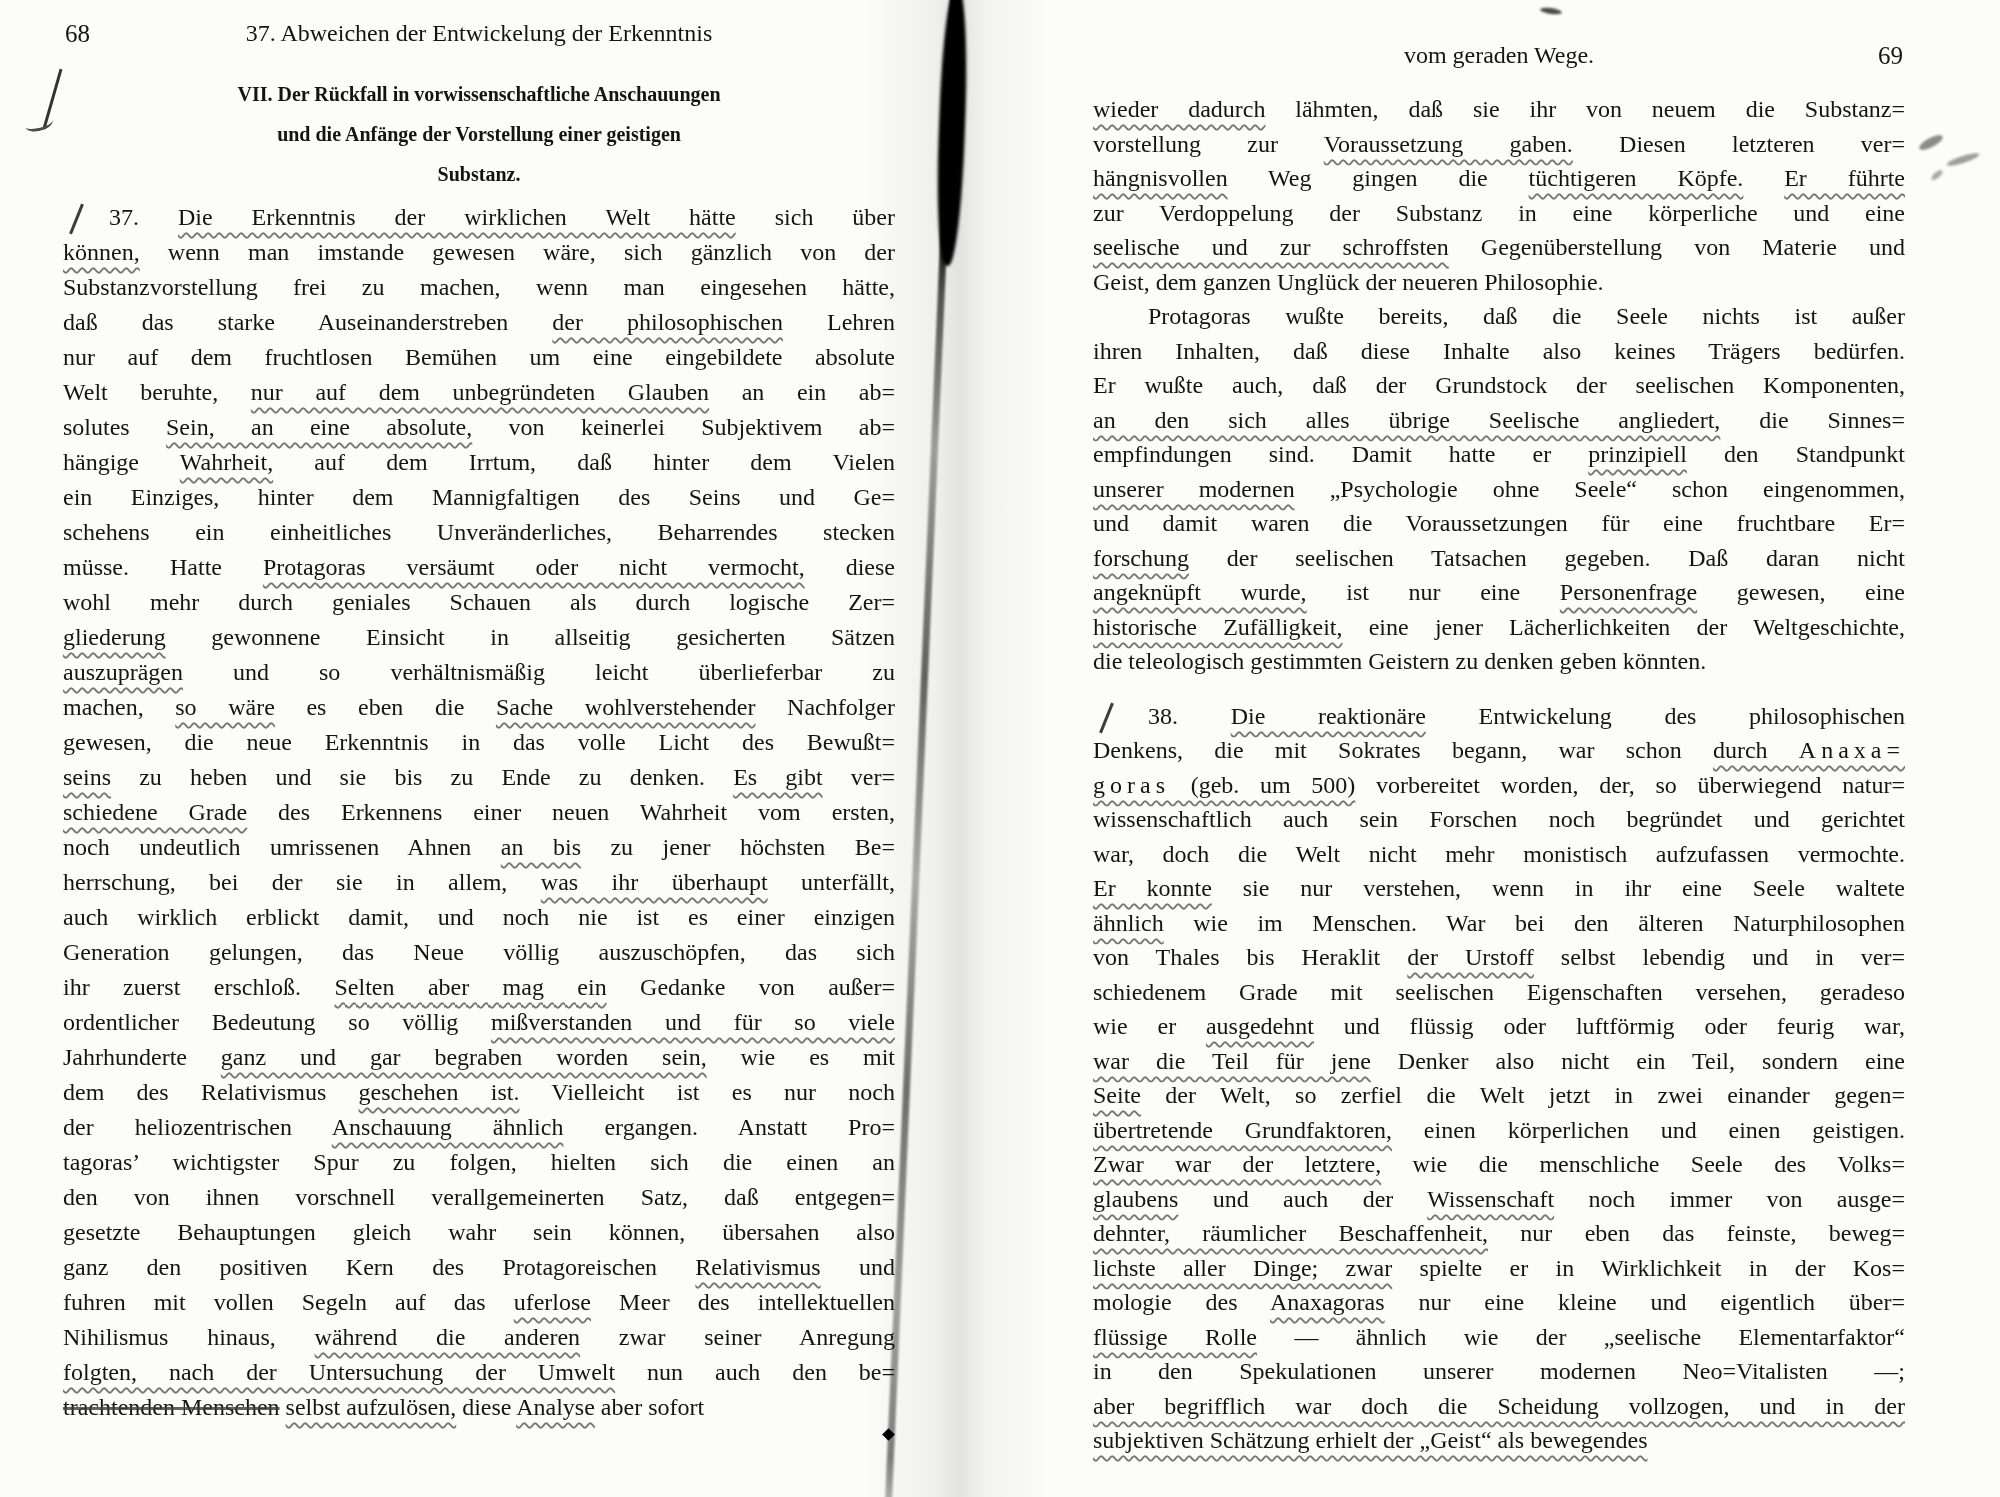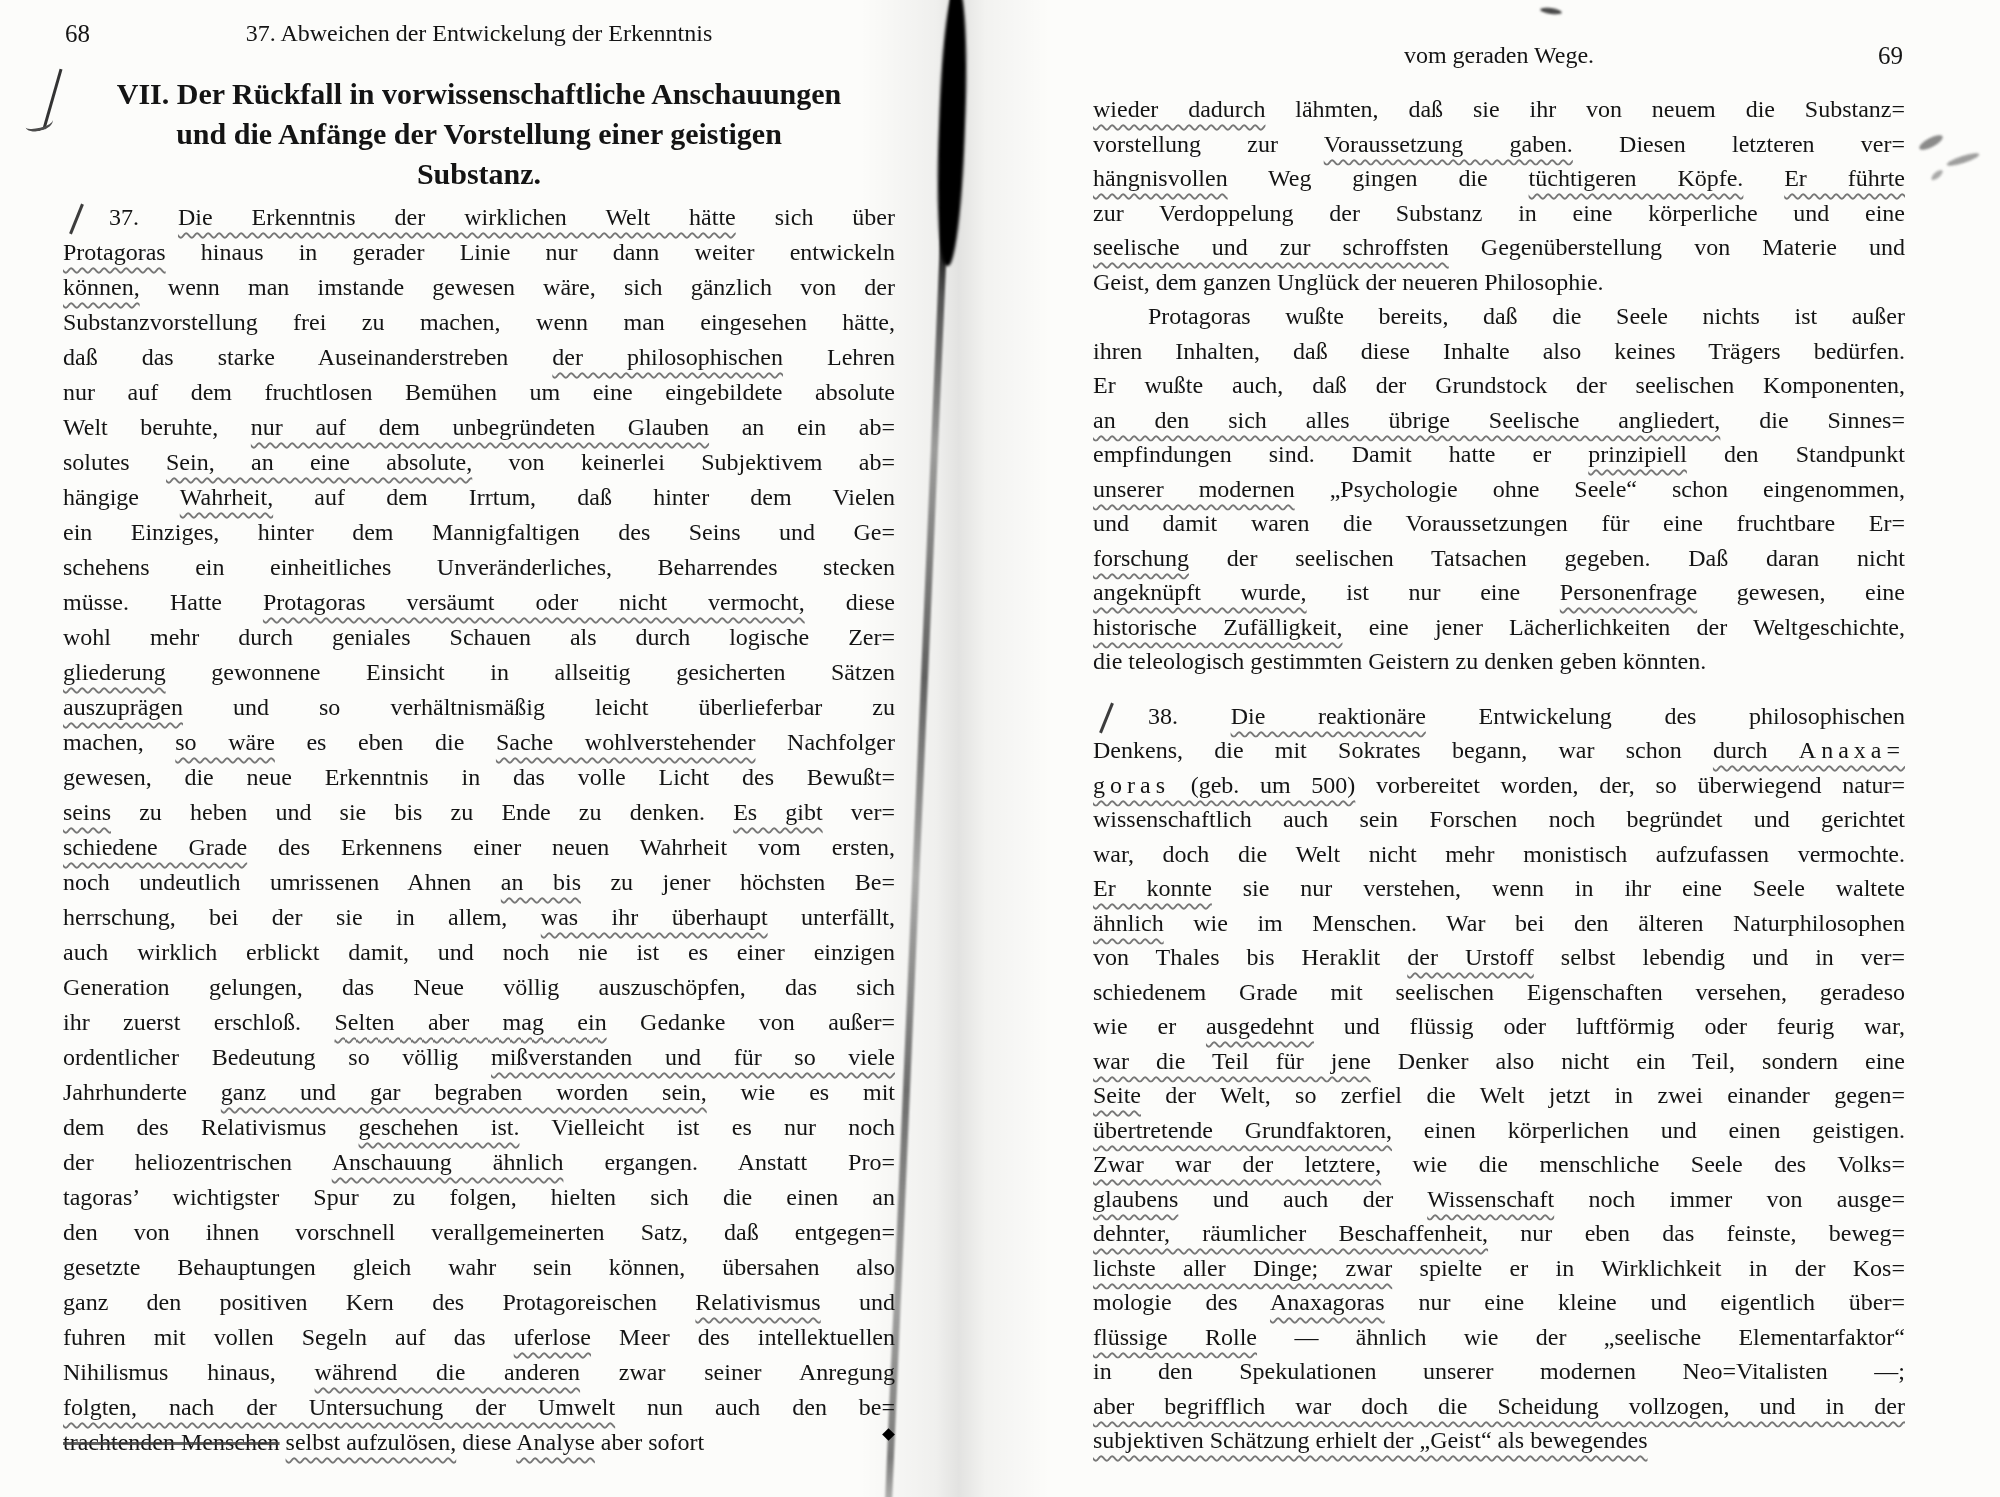--- a/index.html
+++ b/index.html
@@ -27,21 +27,21 @@
   .page{position:absolute;}
   .page.left{left:63px;top:20px;width:832px;}
   .page.right{left:1093px;top:20px;width:812px;font-family:Liberation Serif, serif;}
 
   .running-head{position:relative;height:30px;font-size:24px;text-align:center;}
   .page.right .running-head{margin-top:22px;}
   .pagenum{position:absolute;top:0;font-size:25px;}
   .pagenum.num-left{left:2px;}
   .pagenum.num-right{right:2px;}
 
-  .chapter-heading{margin-top:24px;text-align:center;font-weight:bold;font-size:30px;line-height:40px;position:relative;}
+  .chapter-heading{margin-top:24px;text-align:center;font-weight:bold;font-size:20px;line-height:40px;position:relative;}
   .hslash{position:absolute;left:-12px;top:-6px;width:3px;height:62px;background:#333;transform:rotate(16deg);}
   .hsquiggle{position:absolute;left:-38px;top:42px;width:28px;height:12px;border-bottom:3px solid #4c4c4c;border-radius:50%;transform:rotate(-14deg);}
 
   .body-block{margin-top:6px;}
   .page.left .body-block{margin-top:6px;font-size:24px;line-height:35px;}
   .page.right .body-block{margin-top:20px;font-size:24px;line-height:34.5px;}
 
   .para{position:relative;}
   .para.gap{margin-top:20px;}
   .line{text-align:justify;text-align-last:justify;white-space:normal;position:relative;}
@@ -77,21 +77,20 @@
   <div class="chapter-heading">
     <div class="hslash"></div>
     <div class="hsquiggle"></div>
     <div class="h-line">VII. Der Rückfall in vorwissenschaftliche Anschauungen</div>
     <div class="h-line">und die Anfänge der Vorstellung einer geistigen</div>
     <div class="h-line">Substanz.</div>
   </div>
   <div class="body-block">
       <div class="para">
         <div class="line indent">37. <span class="pencil-underline">Die Erkenntnis der wirklichen Welt hätte</span> sich über<span class="pslash"></span></div>
-        <div class="line"><span class="pencil-underline">Protagoras</span> hinaus in gerader Linie nur dann weiter entwickeln</div>
         <div class="line"><span class="pencil-underline">können,</span> wenn man imstande gewesen wäre, sich gänzlich von der</div>
         <div class="line">Substanzvorstellung frei zu machen, wenn man eingesehen hätte,</div>
         <div class="line">daß das starke Auseinanderstreben <span class="pencil-underline">der philosophischen</span> Lehren</div>
         <div class="line">nur auf dem fruchtlosen Bemühen um eine eingebildete absolute</div>
         <div class="line">Welt beruhte, <span class="pencil-underline">nur auf dem unbegründeten Glauben</span> an ein ab=</div>
         <div class="line">solutes <span class="pencil-underline">Sein, an eine absolute,</span> von keinerlei Subjektivem ab=</div>
         <div class="line">hängige <span class="pencil-underline">Wahrheit,</span> auf dem Irrtum, daß hinter dem Vielen</div>
         <div class="line">ein Einziges, hinter dem Mannigfaltigen des Seins und Ge=</div>
         <div class="line">schehens ein einheitliches Unveränderliches, Beharrendes stecken</div>
         <div class="line">müsse.  Hatte <span class="pencil-underline">Protagoras versäumt oder nicht vermocht,</span> diese</div>

